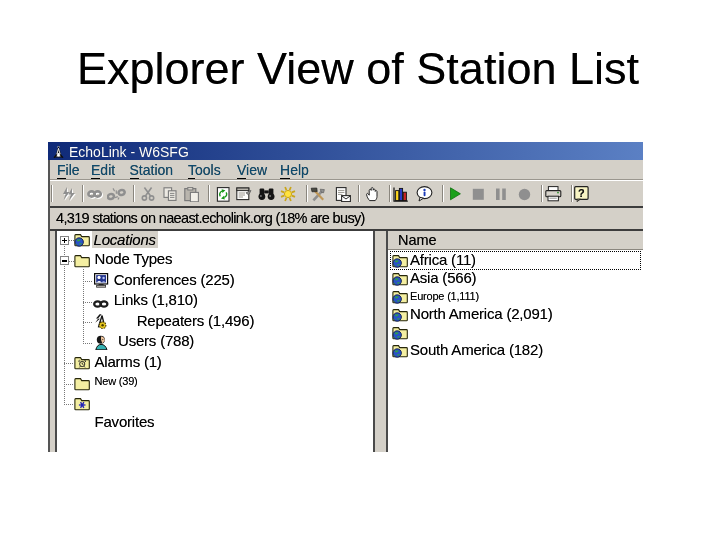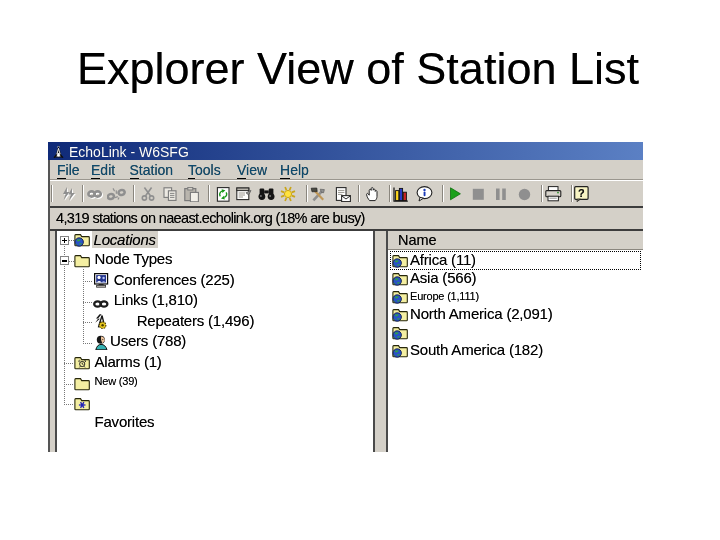--- a/index.html
+++ b/index.html
@@ -295,21 +295,21 @@
           <circle cx="9.6" cy="11.2" r="3.3" fill="#e8c81e" stroke="#4a3c00" stroke-width="1.1" stroke-dasharray="1.4 1.1"></circle>
           <circle cx="9.6" cy="11.2" r="1.2" fill="#4a3c00"></circle>
         </svg></div>
       <div style="position:absolute;left:65.7px;top:80.6px;font-size:15px;letter-spacing:-0.2px;line-height:17px;white-space:nowrap;margin-left:23px;">Repeaters (1,496)</div>
       <div style="position:absolute;left:46.0px;top:103.7px"><svg width="15" height="15" viewBox="0 0 15 15">
           <circle cx="6.8" cy="4.8" r="4" fill="#161616"></circle>
           <path d="M7,1.6 A3.6,3.6 0 0 1 10.6,5.8 L8.4,8.6 Q6.4,5.6 7,1.6 Z" fill="#eec49c"></path>
           <circle cx="8.8" cy="4.4" r="0.5" fill="#161616"></circle>
           <path d="M1.8,14.8 Q3.2,9.4 7,9.4 Q11.4,9.4 13,14.8 Z" fill="#35b2b2" stroke="#0c0c0c" stroke-width="1"></path>
         </svg></div>
-      <div style="position:absolute;left:62px;top:101.1px;font-size:15px;letter-spacing:-0.2px;line-height:17px;white-space:nowrap;">Users (788)</div>
+      <div style="position:absolute;left:70px;top:101.1px;font-size:15px;letter-spacing:-0.2px;line-height:17px;white-space:nowrap;">Users (788)</div>
       <div style="position:absolute;left:26.0px;top:125.1px"><svg width="16" height="14" viewBox="0 0 16 14">
           <path d="M0.9,2.6 L0.9,12 Q0.9,12.8 1.7,12.8 L14.5,12.8 Q15.3,12.8 15.3,12 L15.3,4.4 Q15.3,3.6 14.5,3.6 L7.7,3.6 L6.5,1.6 L1.7,1.6 Q0.9,1.6 0.9,2.6 Z" fill="#f4efa2" stroke="#26260a" stroke-width="1.1"></path>
           <g stroke="#1a1a1a" stroke-width="0.9" fill="none">
             <circle cx="8.2" cy="8" r="2.6" fill="#f4efa2"></circle>
             <path d="M5.6,6.2 L4.6,5 M10.8,6.2 L11.8,5 M6.4,10.2 L5.4,11.4 M10,10.2 L11,11.4"></path>
             <path d="M8.2,6.6 L8.2,8 L9.4,8.6"></path>
           </g>
           <path d="M4.2,4.6 A1.6,1.6 0 0 1 6.6,4.4 Z" fill="#1a1a1a"></path>
           <path d="M9.8,4.4 A1.6,1.6 0 0 1 12.2,4.6 Z" fill="#1a1a1a"></path>
         </svg></div>

